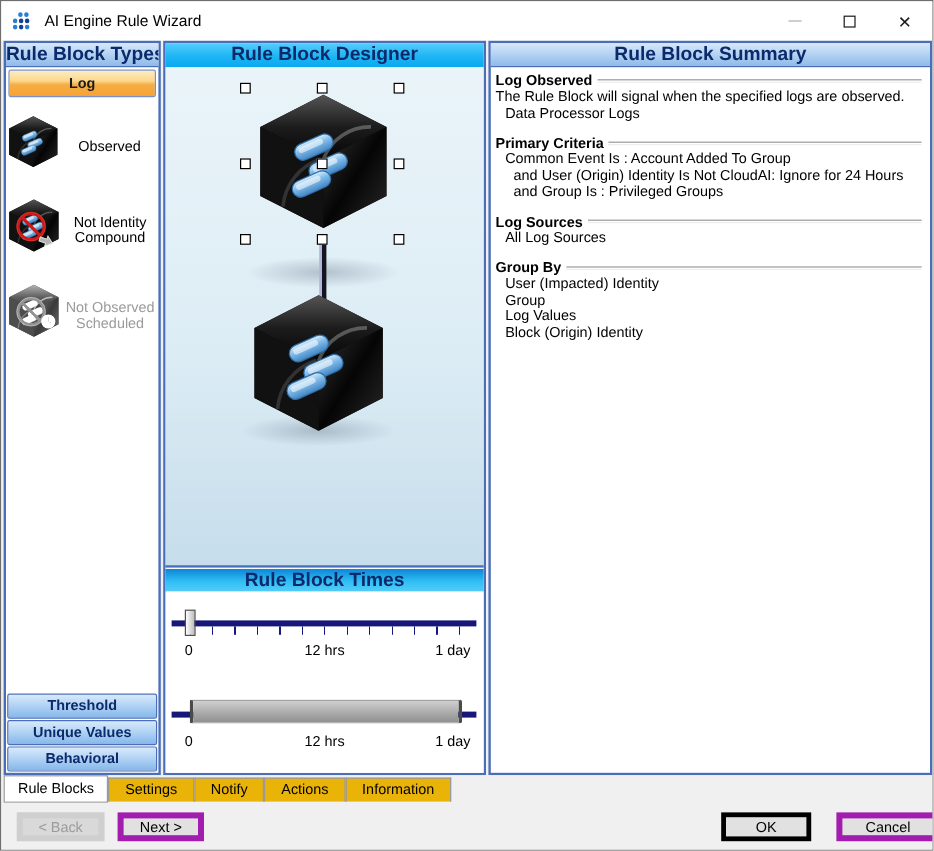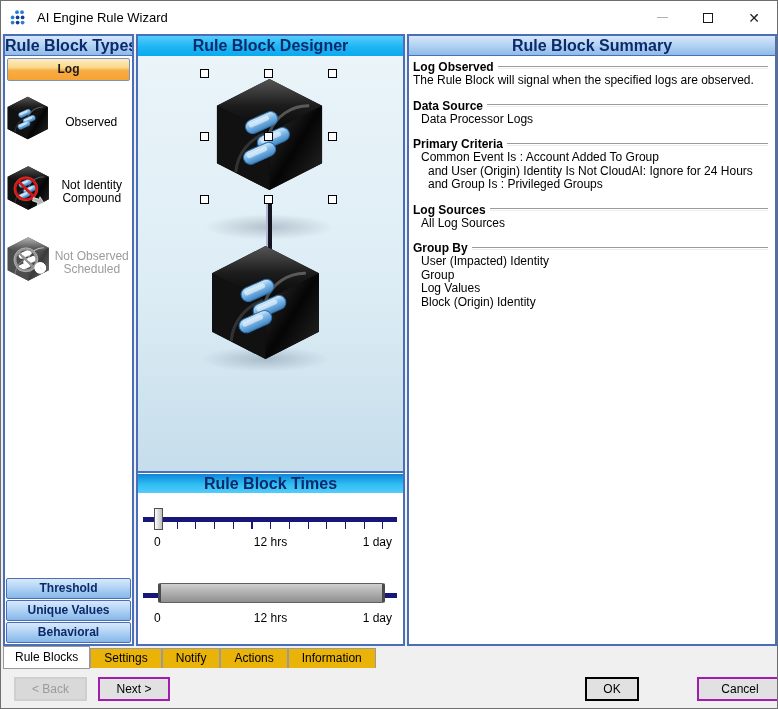--- a/index.html
+++ b/index.html
@@ -65,24 +65,24 @@
   .sec-line{padding-left:8px;line-height:13.5px;white-space:nowrap}
   .sec-line.nested{padding-left:15px}
 
   
   .tabstrip{position:absolute;top:645px;left:0;width:778px;height:23px;display:flex;align-items:flex-start;padding-left:2px;background:#f0f0f0}
   .tab{font-size:12px;color:#000;background:#eab308;border:1px solid #9a9a9a;border-bottom:none;height:20px;line-height:19px;padding:0 13px;margin-top:2px;cursor:default}
   .tab.active{background:#fff;height:23px;margin-top:0;border-bottom:1px solid #9a9a9a;padding:0 11px;line-height:21px}
 
   
   .footer{position:absolute;top:668px;left:0;width:778px;height:40px;background:#f0f0f0}
-  .btn{position:absolute;top:8px;height:24px;font-size:12px;font-family:"Liberation Sans",sans-serif;text-align:center;background:#e1e1e1;border:2px solid #a21caf;cursor:default}
+  .btn{position:absolute;top:8px;height:24px;font-size:12px;font-family:"Liberation Sans",sans-serif;text-align:center;background:#e1e1e1;border:5px solid #a21caf;cursor:default}
   .btn-back{left:13px;width:73px;background:#d9d9d9;border-color:#cfcfcf;color:#9b9b9b}
   .btn-next{left:97px;width:72px;color:#000}
-  .btn-ok{left:584px;width:54px;border:2px solid #000000;color:#000}
+  .btn-ok{left:600px;width:75px;border:4px solid #000000;color:#000}
   .btn-cancel{left:696px;width:86px;color:#000}
 </style>
 </head>
 <body>
 
 <svg width="0" height="0" style="position:absolute" aria-hidden="true">
   <defs>
     <linearGradient id="gTop" x1="0" y1="0" x2="0" y2="1">
       <stop offset="0" stop-color="#555555"></stop>
         <stop offset=".5" stop-color="#1c1c1c"></stop>
@@ -258,24 +258,20 @@
     <div class="panel panel-right">
       <div class="hdr hdr-blue">Rule Block Summary</div>
       <div class="sum-body">
 
         <div class="sec-head">
             <span>Log Observed</span>
             <span class="sec-rule"></span>
           </div>
         <div class="sec-line" style="padding-left:0">The Rule Block will signal when the specified logs are observed.</div>
 
-        <div class="sec-head">
-            <span>Data Source</span>
-            <span class="sec-rule"></span>
-          </div>
         <div class="sec-line">Data Processor Logs</div>
 
         <div class="sec-head">
             <span>Primary Criteria</span>
             <span class="sec-rule"></span>
           </div>
         <div class="sec-line">Common Event Is : Account Added To Group</div>
         <div class="sec-line nested">and User (Origin) Identity Is Not CloudAI: Ignore for 24 Hours</div>
         <div class="sec-line nested">and Group Is : Privileged Groups</div>
 

